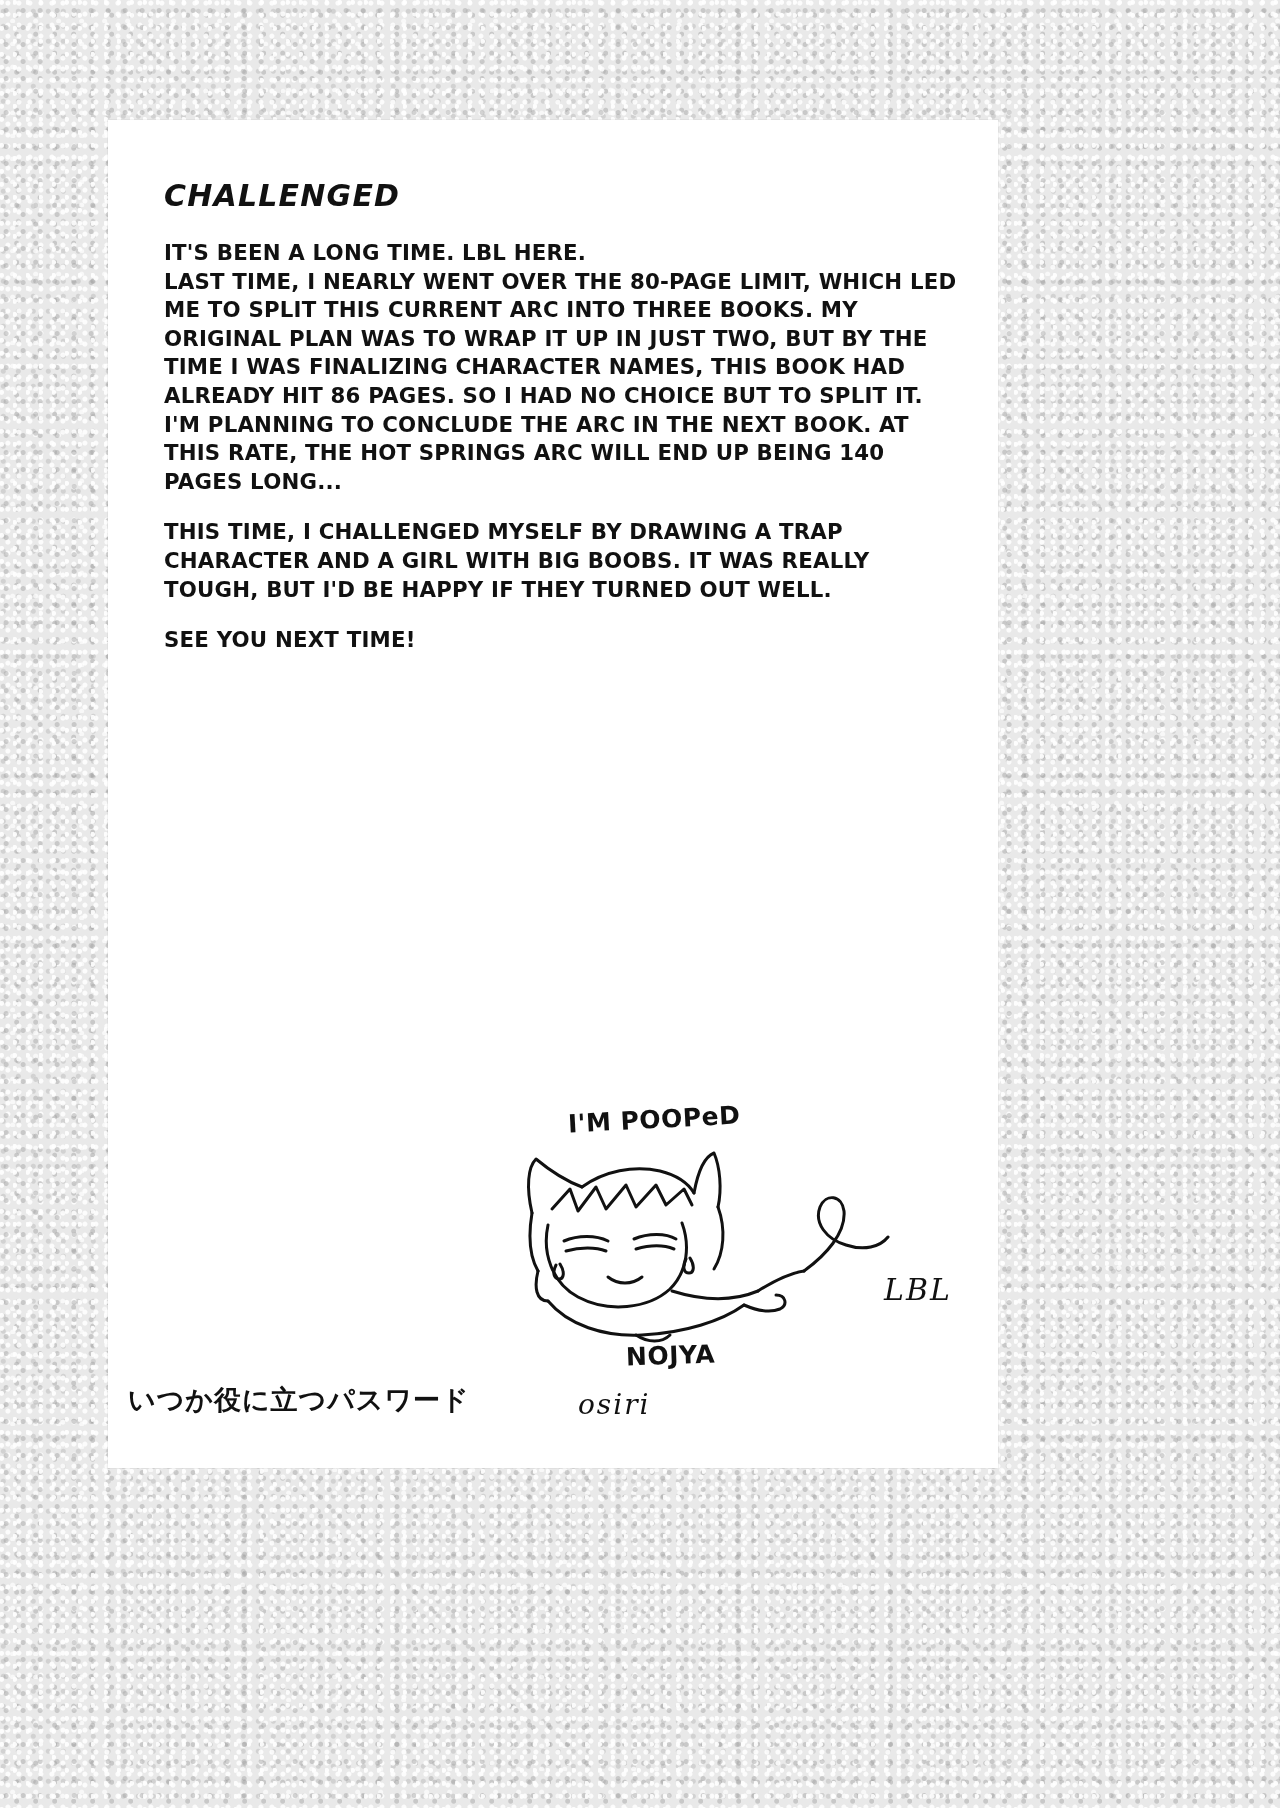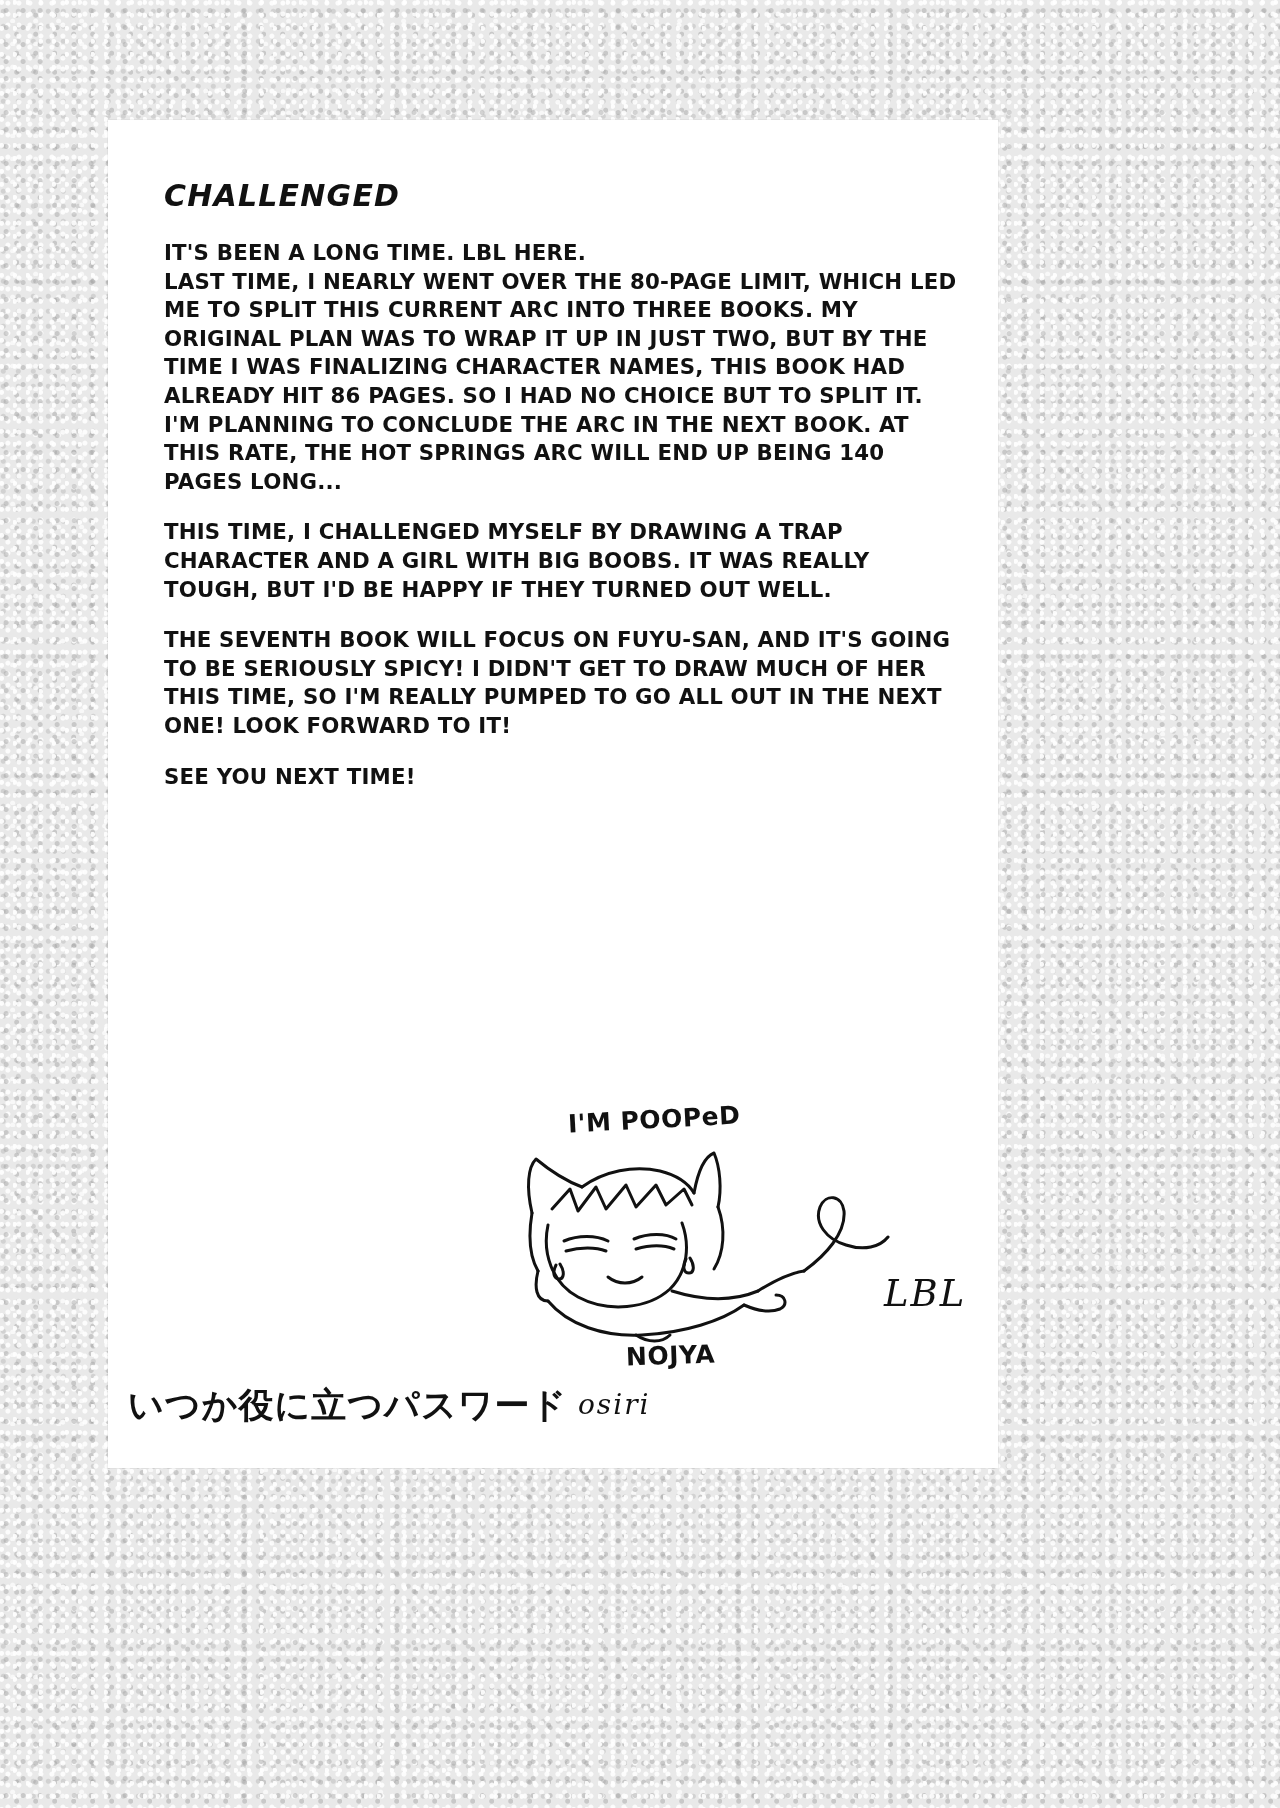--- a/index.html
+++ b/index.html
@@ -99,31 +99,31 @@
     top: 236px;
     font-size: 25px;
     letter-spacing: 0.5px;
     transform: rotate(-2deg);
   }
   #signature {
     position: absolute;
     left: 776px;
     top: 1152px;
     font-family: "DejaVu Serif", serif;
-    font-size: 37px;
+    font-size: 30px;
     font-style: italic;
     letter-spacing: 2px;
     color: #111;
   }
   #footer-jp {
     position: absolute;
     left: 20px;
     top: 1262px;
     font-family: "DejaVu Sans", sans-serif;
-    font-size: 35px;
+    font-size: 27px;
     font-weight: 700;
     letter-spacing: 1px;
     color: #111;
   }
   #footer-pass {
     position: absolute;
     left: 470px;
     top: 1268px;
     font-family: "DejaVu Serif", serif;
     font-size: 28px;
@@ -140,21 +140,20 @@
 
 <div id="sheet">
 
   <div class="inner">
     <h1 class="afterword">CHALLENGED</h1>
 
     <div class="body-text">
       <p class="para">IT'S BEEN A LONG TIME. LBL HERE.
 LAST TIME, I NEARLY WENT OVER THE 80-PAGE LIMIT, WHICH LED ME TO SPLIT THIS CURRENT ARC INTO THREE BOOKS. MY ORIGINAL PLAN WAS TO WRAP IT UP IN JUST TWO, BUT BY THE TIME I WAS FINALIZING CHARACTER NAMES, THIS BOOK HAD ALREADY HIT 86 PAGES. SO I HAD NO CHOICE BUT TO SPLIT IT. I'M PLANNING TO CONCLUDE THE ARC IN THE NEXT BOOK. AT THIS RATE, THE HOT SPRINGS ARC WILL END UP BEING 140 PAGES LONG...</p>
       <p class="para">THIS TIME, I CHALLENGED MYSELF BY DRAWING A TRAP CHARACTER AND A GIRL WITH BIG BOOBS. IT WAS REALLY TOUGH, BUT I'D BE HAPPY IF THEY TURNED OUT WELL.</p>
-      <p class="para">THE SEVENTH BOOK WILL FOCUS ON FUYU-SAN, AND IT'S GOING TO BE SERIOUSLY SPICY! I DIDN'T GET TO DRAW MUCH OF HER THIS TIME, SO I'M REALLY PUMPED TO GO ALL OUT IN THE NEXT ONE! LOOK FORWARD TO IT!</p>
       <p class="para">SEE YOU NEXT TIME!</p>
     </div>
   </div>
 
   <div id="doodle">
 
     <div class="handwrite" id="pooped-label">I'M POOPeD</div>
     <div class="handwrite" id="nojya-label">NOJYA</div>
 
     <svg width="440" height="300" viewBox="0 0 440 300">

